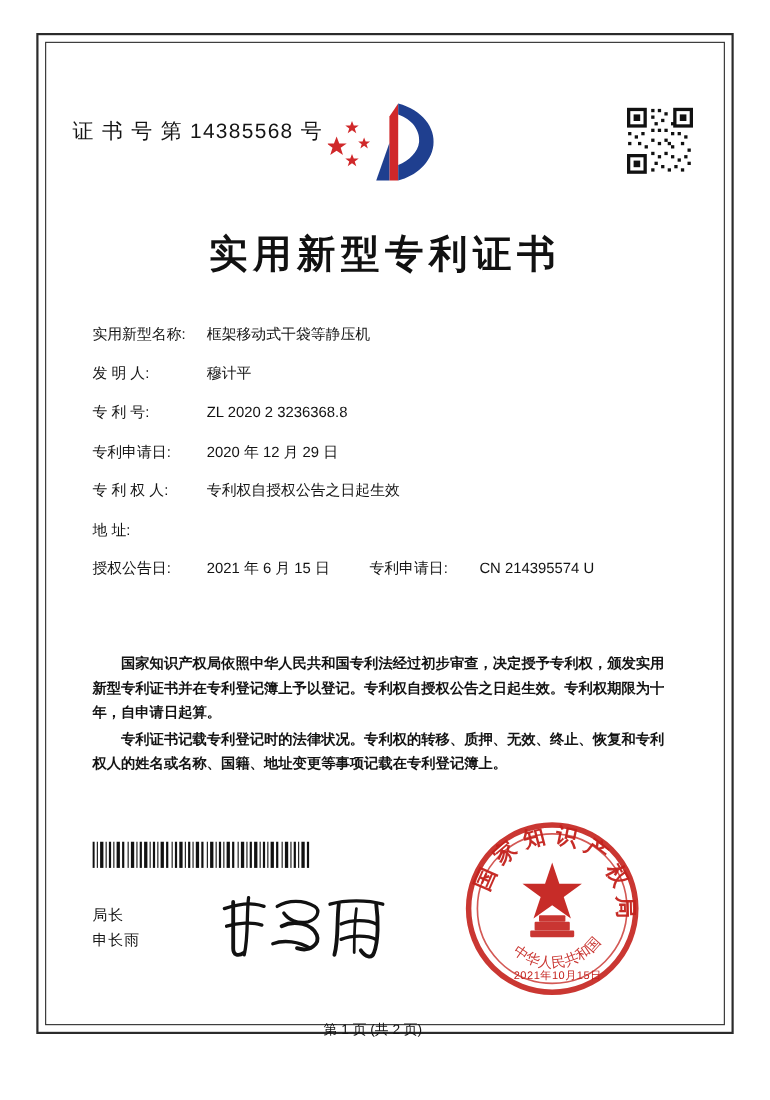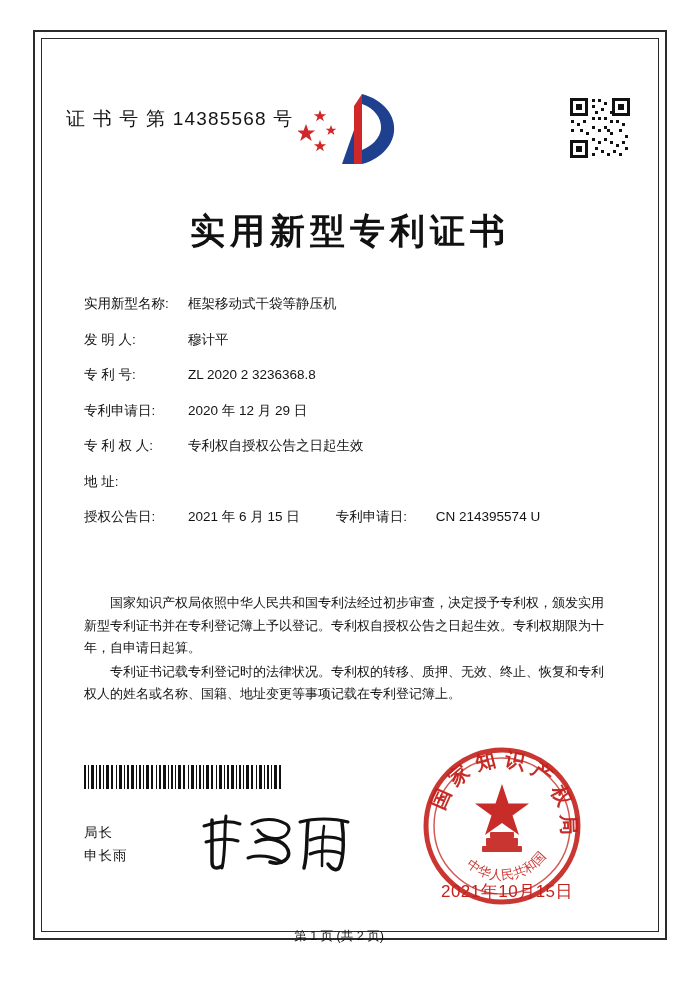--- a/index.html
+++ b/index.html
@@ -116,20 +116,21 @@
     top: 592px;
     width: 520px;
     font-size: 13px;
     line-height: 22.5px;
     color: #131313;
     text-align: justify;
   }
   .body-text p {
     margin: 0 0 1px 0;
     text-indent: 26px;
+    font-weight: bold;
   }
   
   .barcode {
     position: absolute;
     left: 84px;
     top: 765px;
     width: 198px;
     height: 24px;
   }
   
@@ -160,21 +161,21 @@
     top: 740px;
     width: 172px;
     height: 172px;
   }
   .seal-date {
     position: absolute;
     left: 432px;
     top: 880px;
     width: 150px;
     text-align: center;
-    font-size: 17px;
+    font-size: 10px;
     color: #c4211c;
     letter-spacing: 0.5px;
   }
   
   .page-num {
     position: absolute;
     left: 0;
     top: 928px;
     width: 678px;
     text-align: center;

